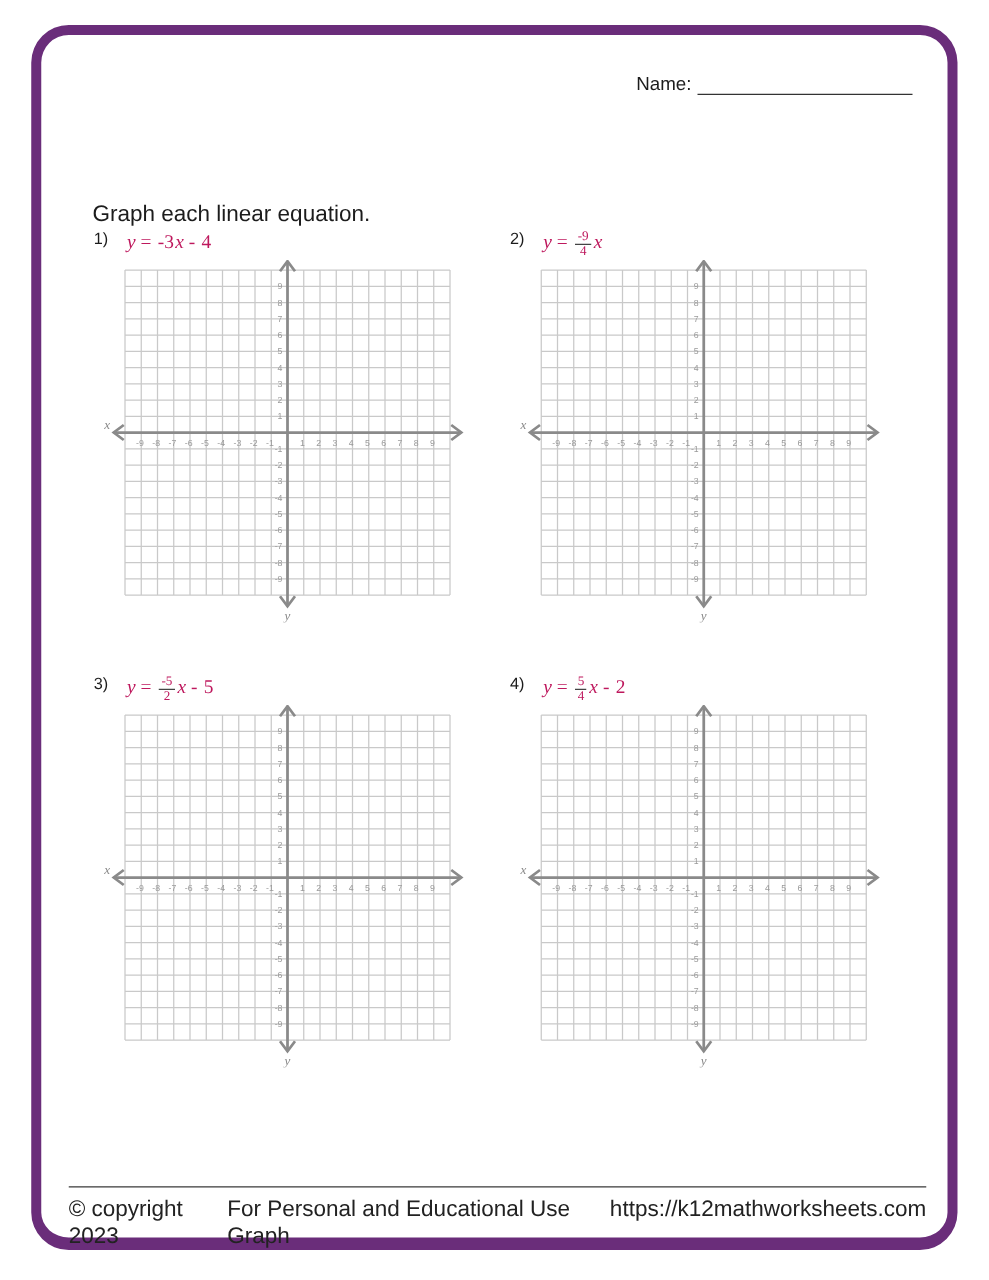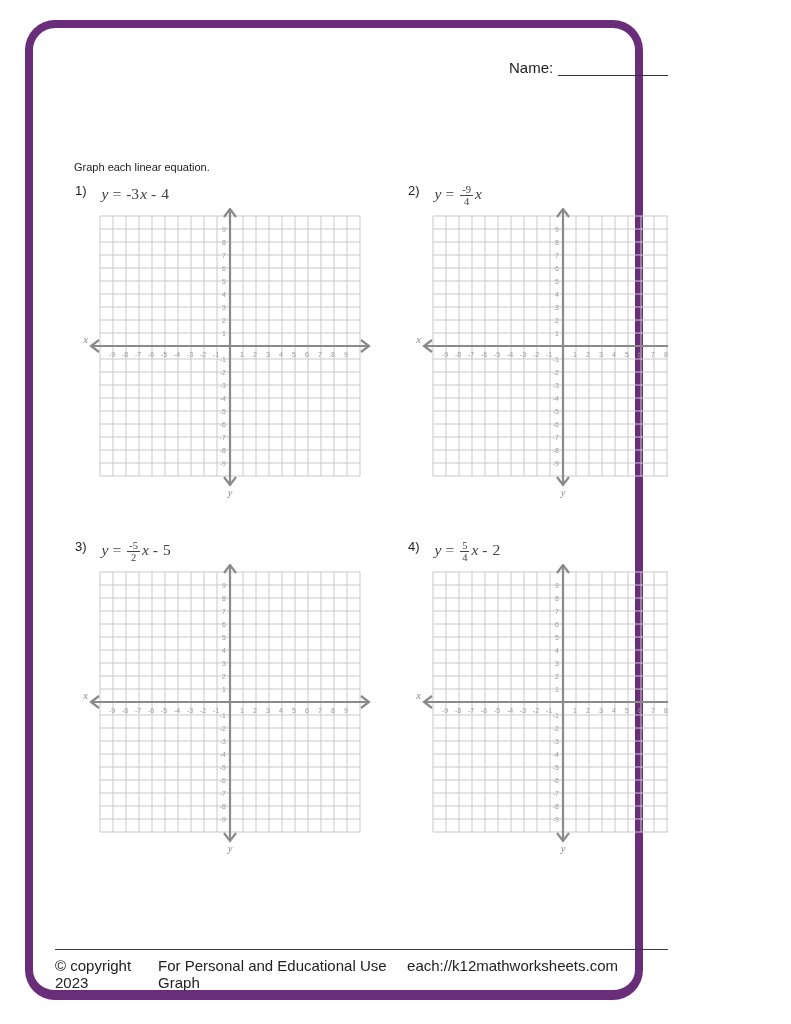--- a/index.html
+++ b/index.html
@@ -1,44 +1,44 @@
 <!DOCTYPE html>
 <html><head>
 <meta charset="utf-8">
 <style>
   html,body{margin:0;padding:0;background:#ffffff;}
   .sheet{
-    position:relative;width:668px;height:1024px;background:#ffffff;
+    position:relative;width:791px;height:1024px;background:#ffffff;
     font-family:"Liberation Sans",sans-serif;color:#1c1c1c;overflow:hidden;
   }
   .border-frame{
     position:absolute;left:25px;top:20px;right:25px;bottom:24px;
     border-style:solid;border-width:8px 8px 10px 8px;border-radius:30px;
     pointer-events:none;
   }
   .name-row{position:absolute;left:509px;top:57px;display:flex;align-items:flex-end;font-size:15px;}
   .name-line{display:inline-block;width:172px;height:18px;border-bottom:1.5px solid #333;margin-left:5px;}
   .title{position:absolute;left:0;top:96px;width:100%;text-align:center;
     font-size:28px;font-weight:bold;color:#111;margin:0;}
-  .instructions{position:absolute;left:74px;top:161px;font-size:11px;}
+  .instructions{position:absolute;left:74px;top:161px;font-size:18px;}
   .problem{position:absolute;width:330px;}
   .p1{left:70px;top:184px}.p2{left:403px;top:184px}.p3{left:70px;top:540px}.p4{left:403px;top:540px}
   .prob-head{display:flex;align-items:flex-start;gap:15px;height:24px;padding-left:5px;}
   .pnum{font-size:13px;margin-top:-1px;}
-  .eq{font-family:"Liberation Serif",serif;font-size:15.5px;color:#404040;margin-top:1px;white-space:nowrap;}
+  .eq{font-family:"Liberation Serif",serif;font-size:15.5px;color:#be185d;margin-top:1px;white-space:nowrap;}
   .eq .var{font-style:italic;}
   .eq .op{margin:0 4px;}
   .eq .num{margin:0 1px;}
   .frac{display:inline-block;text-align:center;vertical-align:-6px;margin:0 2px;}
   .frac .fn{display:block;font-size:10.5px;line-height:10px;border-bottom:1px solid #444;padding:0 2px;}
   .frac .fd{display:block;font-size:10.5px;line-height:11px;}
   .grid-svg{display:block;margin-left:10px;margin-top:0;}
   .footer-line{position:absolute;left:55px;top:949px;width:686px;border-top:1.5px solid #3a3a3a;}
   .footer-row{position:absolute;left:55px;right:50px;top:957px;display:flex;
-    justify-content:space-between;font-size:15px;color:#222;}
+    justify-content:space-between;font-size:18px;color:#222;}
 </style>
 </head>
 <body>
 
 <div class="sheet">
   <div class="border-frame" id="frame" style="border-color: rgb(106, 45, 122);"></div>
 
   <div class="name-row">
     <span>Name:</span>
     <span class="name-line"></span>
@@ -424,15 +424,15 @@
         <text x="146" y="257.5" font-size="7" fill="#9a9a9a" text-anchor="end" font-family="Liberation Sans, sans-serif">-9</text>
         <text x="8" y="135" font-size="10.5" fill="#8a8a8a" text-anchor="end" font-family="Liberation Serif, serif" font-style="italic">x</text>
         <text x="150" y="288" font-size="10.5" fill="#8a8a8a" text-anchor="middle" font-family="Liberation Serif, serif" font-style="italic">y</text>
       </svg>
   </div>
 
   <div class="footer-line"></div>
   <div class="footer-row">
     <span>© copyright 2023</span>
     <span>For Personal and Educational Use Graph</span>
-    <span>each://k12mathworksheets.com</span>
+    <span>https://k12mathworksheets.com</span>
   </div>
 </div>
 
 </body></html>

